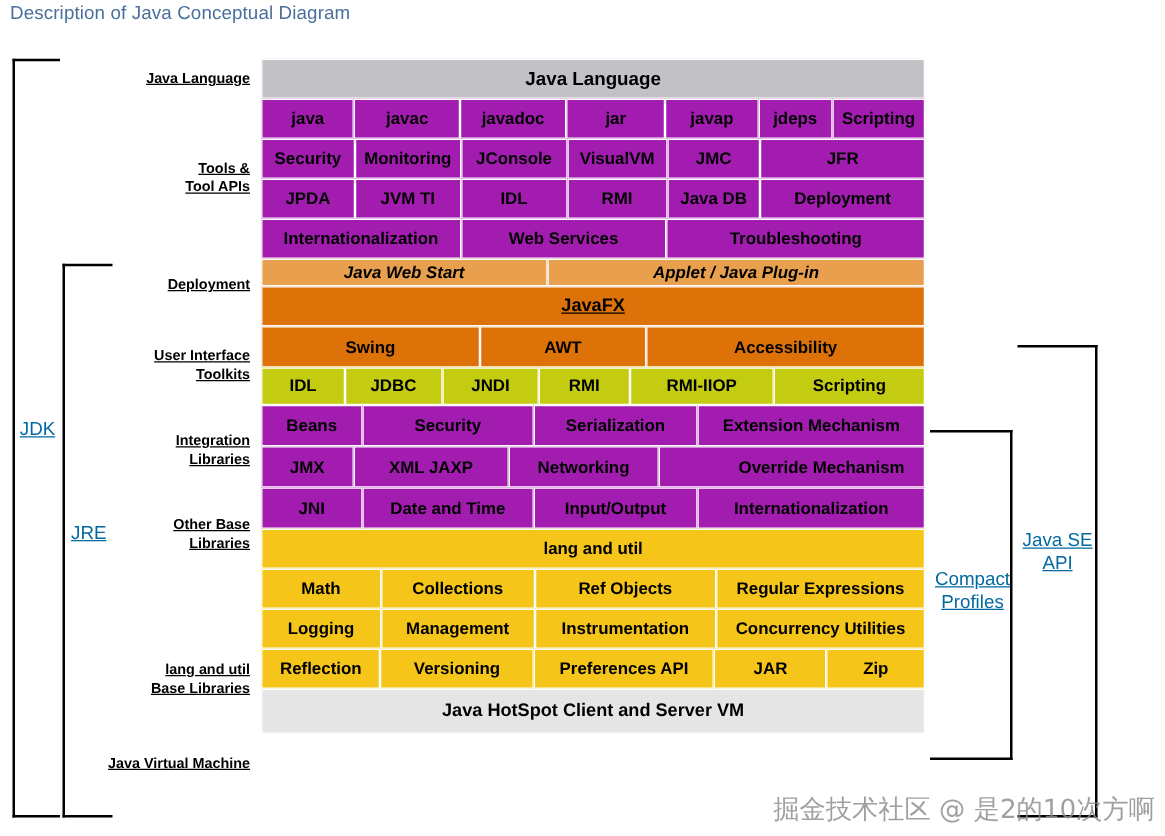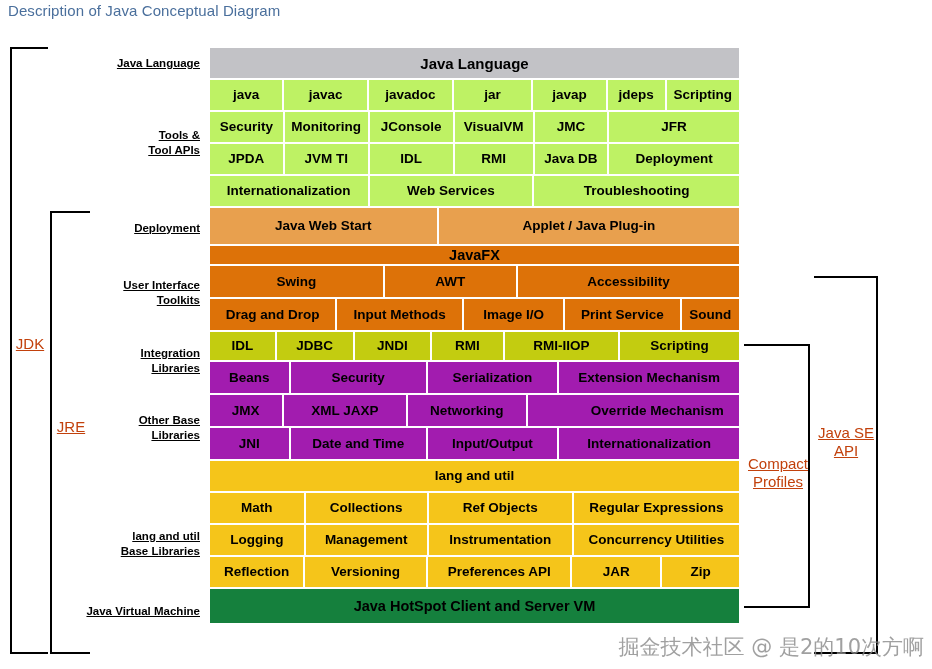--- a/index.html
+++ b/index.html
@@ -52,33 +52,33 @@
     position: absolute;
     left: 209px;
     top: 47px;
     width: 531px;
   }
 
   .band { width: 100%; }
 
   
   .c-lang      { background: #c2c2c6; }
-  .c-tool      { background: #bef264; }
+  .c-tool      { background: #a21caf; }
   .c-deploy    { background: #e8a04e; }
   .c-fx        { background: #dd7208; }
   .c-ui        { background: #dd7208; }
   .c-integ     { background: #c3cc10; }
   .c-base      { background: #a21caf; }
   .c-util      { background: #f5c51a; }
-  .c-jvm       { background: #15803d; }
+  .c-jvm       { background: #e5e5e5; }
 
   .h-lang   { height: 32px; font-size: 15px; }
   .h-tool   { height: 32px; }
-  .h-deploy { height: 38px; }
-  .h-fx     { height: 20px; font-size: 14.5px; }
+  .h-deploy { height: 22px; font-style: italic; }
+  .h-fx     { height: 32px; font-size: 14.5px; text-decoration: underline; }
   .h-ui     { height: 33px; }
   .h-integ  { height: 30px; }
   .h-base   { height: 33px; }
   .h-utilhdr{ height: 32px; }
   .h-util   { height: 32px; }
   .h-jvm    { height: 36px; font-size: 14.5px; }
 
   
   .side-label {
     position: absolute;
@@ -97,21 +97,21 @@
     box-sizing: border-box;
   }
   .bracket.open-right { border-right: none; }
   .bracket.open-left  { border-left: none; }
 
   .big-label {
     position: absolute;
     font-size: 15px;
     font-weight: normal;
     text-decoration: underline;
-    color: #c2410c;
+    color: #0369a1;
     line-height: 1.22;
     text-align: center;
   }
 
   
   #watermark {
     position: absolute;
     right: 8px;
     bottom: 8px;
     font-size: 21px;
@@ -225,27 +225,20 @@
   <div class="row band">
     <div class="cell c-fx h-fx" style="flex:1;">JavaFX</div>
   </div>
 
   <div>
     <div class="row">
         <div class="cell c-ui h-ui" style="flex: 25 1 0%;">Swing</div>
         <div class="cell c-ui h-ui" style="flex: 19 1 0%;">AWT</div>
         <div class="cell c-ui h-ui" style="flex: 32 1 0%;">Accessibility</div>
       </div>
-    <div class="row">
-        <div class="cell c-ui h-ui" style="flex: 24 1 0%;">Drag and Drop</div>
-        <div class="cell c-ui h-ui" style="flex: 24 1 0%;">Input Methods</div>
-        <div class="cell c-ui h-ui" style="flex: 19 1 0%;">Image I/O</div>
-        <div class="cell c-ui h-ui" style="flex: 22 1 0%;">Print Service</div>
-        <div class="cell c-ui h-ui" style="flex: 11 1 0%;">Sound</div>
-      </div>
   </div>
 
   <div>
     <div class="row">
         <div class="cell c-integ h-integ" style="flex: 12 1 0%;">IDL</div>
         <div class="cell c-integ h-integ" style="flex: 14 1 0%;">JDBC</div>
         <div class="cell c-integ h-integ" style="flex: 14 1 0%;">JNDI</div>
         <div class="cell c-integ h-integ" style="flex: 13 1 0%;">RMI</div>
         <div class="cell c-integ h-integ" style="flex: 21 1 0%;">RMI-IIOP</div>
         <div class="cell c-integ h-integ" style="flex: 22 1 0%;">Scripting</div>

